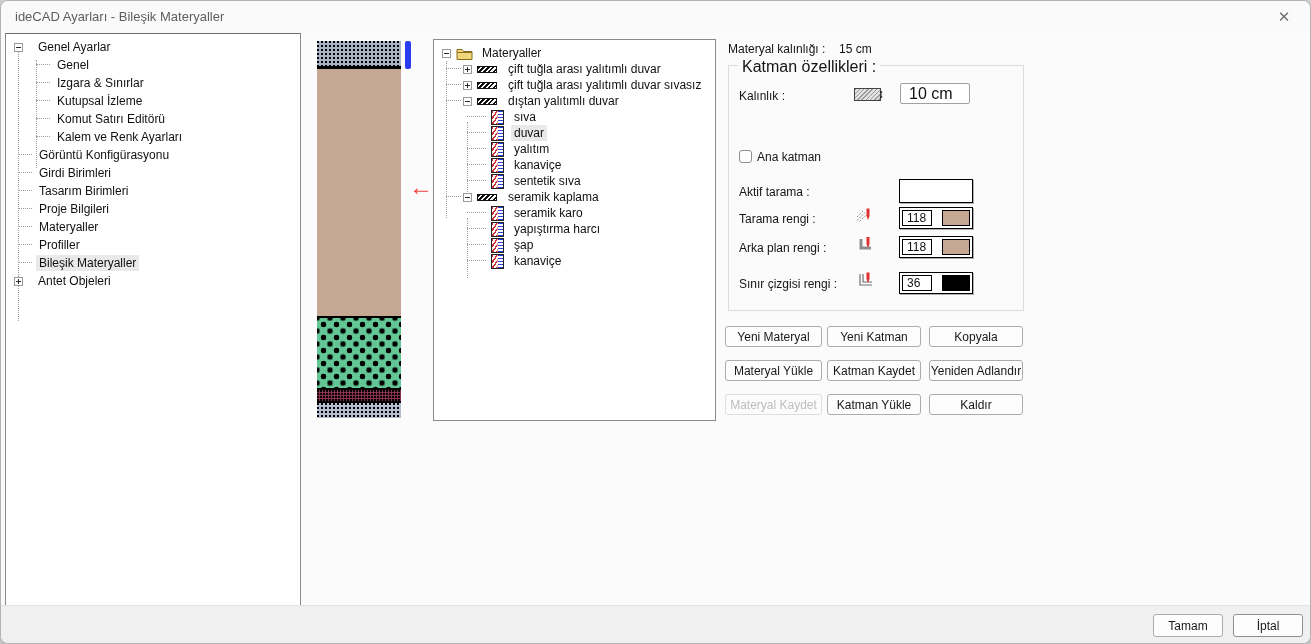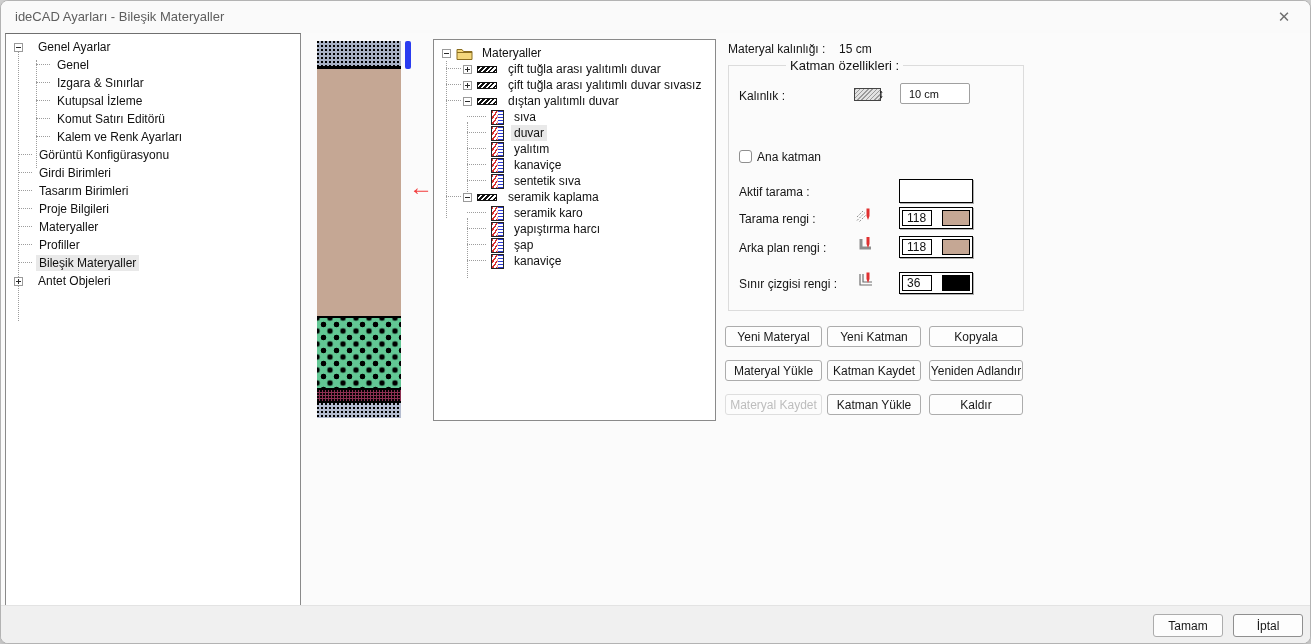--- a/index.html
+++ b/index.html
@@ -64,23 +64,23 @@
   .folder-icon{flex:0 0 17px;height:13px;margin-right:6px;}
   .micon{flex:0 0 20px;height:7px;box-sizing:border-box;border:1px solid #111;margin-right:8px;
          background:repeating-linear-gradient(135deg,#111 0 1.5px,#fff 1.5px 3.5px);}
   .licon{flex:0 0 13px;height:15px;box-sizing:border-box;border:1px solid #222;margin-right:7px;background-color:#fff;
          background-image:repeating-linear-gradient(125deg,#d83030 0 1.5px,#fff 1.5px 3.5px),
                           repeating-linear-gradient(0deg,#2b3bd6 0 1px,#fff 1px 3px);
          background-size:50% 100%,50% 100%;background-position:left top,right top;background-repeat:no-repeat;}
   
   .lbl{position:absolute;font-size:12px;color:#141414;white-space:nowrap;}
   .group{position:absolute;left:727px;top:64px;width:296px;height:246px;border:1px solid #dcdcdc;box-sizing:border-box;}
-  .group-title{position:absolute;left:9px;top:-8px;background:#fbfbfb;padding:0 4px;font-size:13px;color:#141414;margin-left:48px;}
+  .group-title{position:absolute;left:9px;top:-8px;background:#fbfbfb;padding:0 4px;font-size:16px;color:#141414;}
   .field{position:absolute;box-sizing:border-box;border:1px solid #a0a0a0;border-radius:2px;background:#fff;
-         font-size:11px;font-family:inherit;padding:4px 8px;color:#111;}
+         font-size:16px;font-family:inherit;padding:4px 8px;color:#111;}
   .cb{position:absolute;width:13px;height:13px;border:1px solid #8f8f8f;border-radius:3px;background:#fff;box-sizing:border-box;}
   .thick-icon{position:absolute;width:27px;height:13px;box-sizing:border-box;border:1px solid #444;
               background:repeating-linear-gradient(135deg,#9a9a9a 0 1px,#e2e2e2 1px 3px);}
   .thick-icon span{position:absolute;right:-4px;top:-2px;font-size:12px;color:#000;}
   .swatch-btn{position:absolute;width:74px;height:24px;border:1px solid #000;background:#fff;box-sizing:border-box;
               padding:2px;box-shadow:1px 1px 0 rgba(0,0,0,.3);cursor:pointer;}
   .swatch-btn .fill{width:100%;height:100%;}
   .color-ctl{position:absolute;display:flex;width:74px;height:22px;border:1px solid #000;background:#fff;
              box-sizing:border-box;padding:2px;gap:10px;box-shadow:1px 1px 0 rgba(0,0,0,.3);cursor:pointer;}
   .color-ctl .num{width:30px;box-sizing:border-box;border:1px solid #000;font-size:12px;display:flex;

